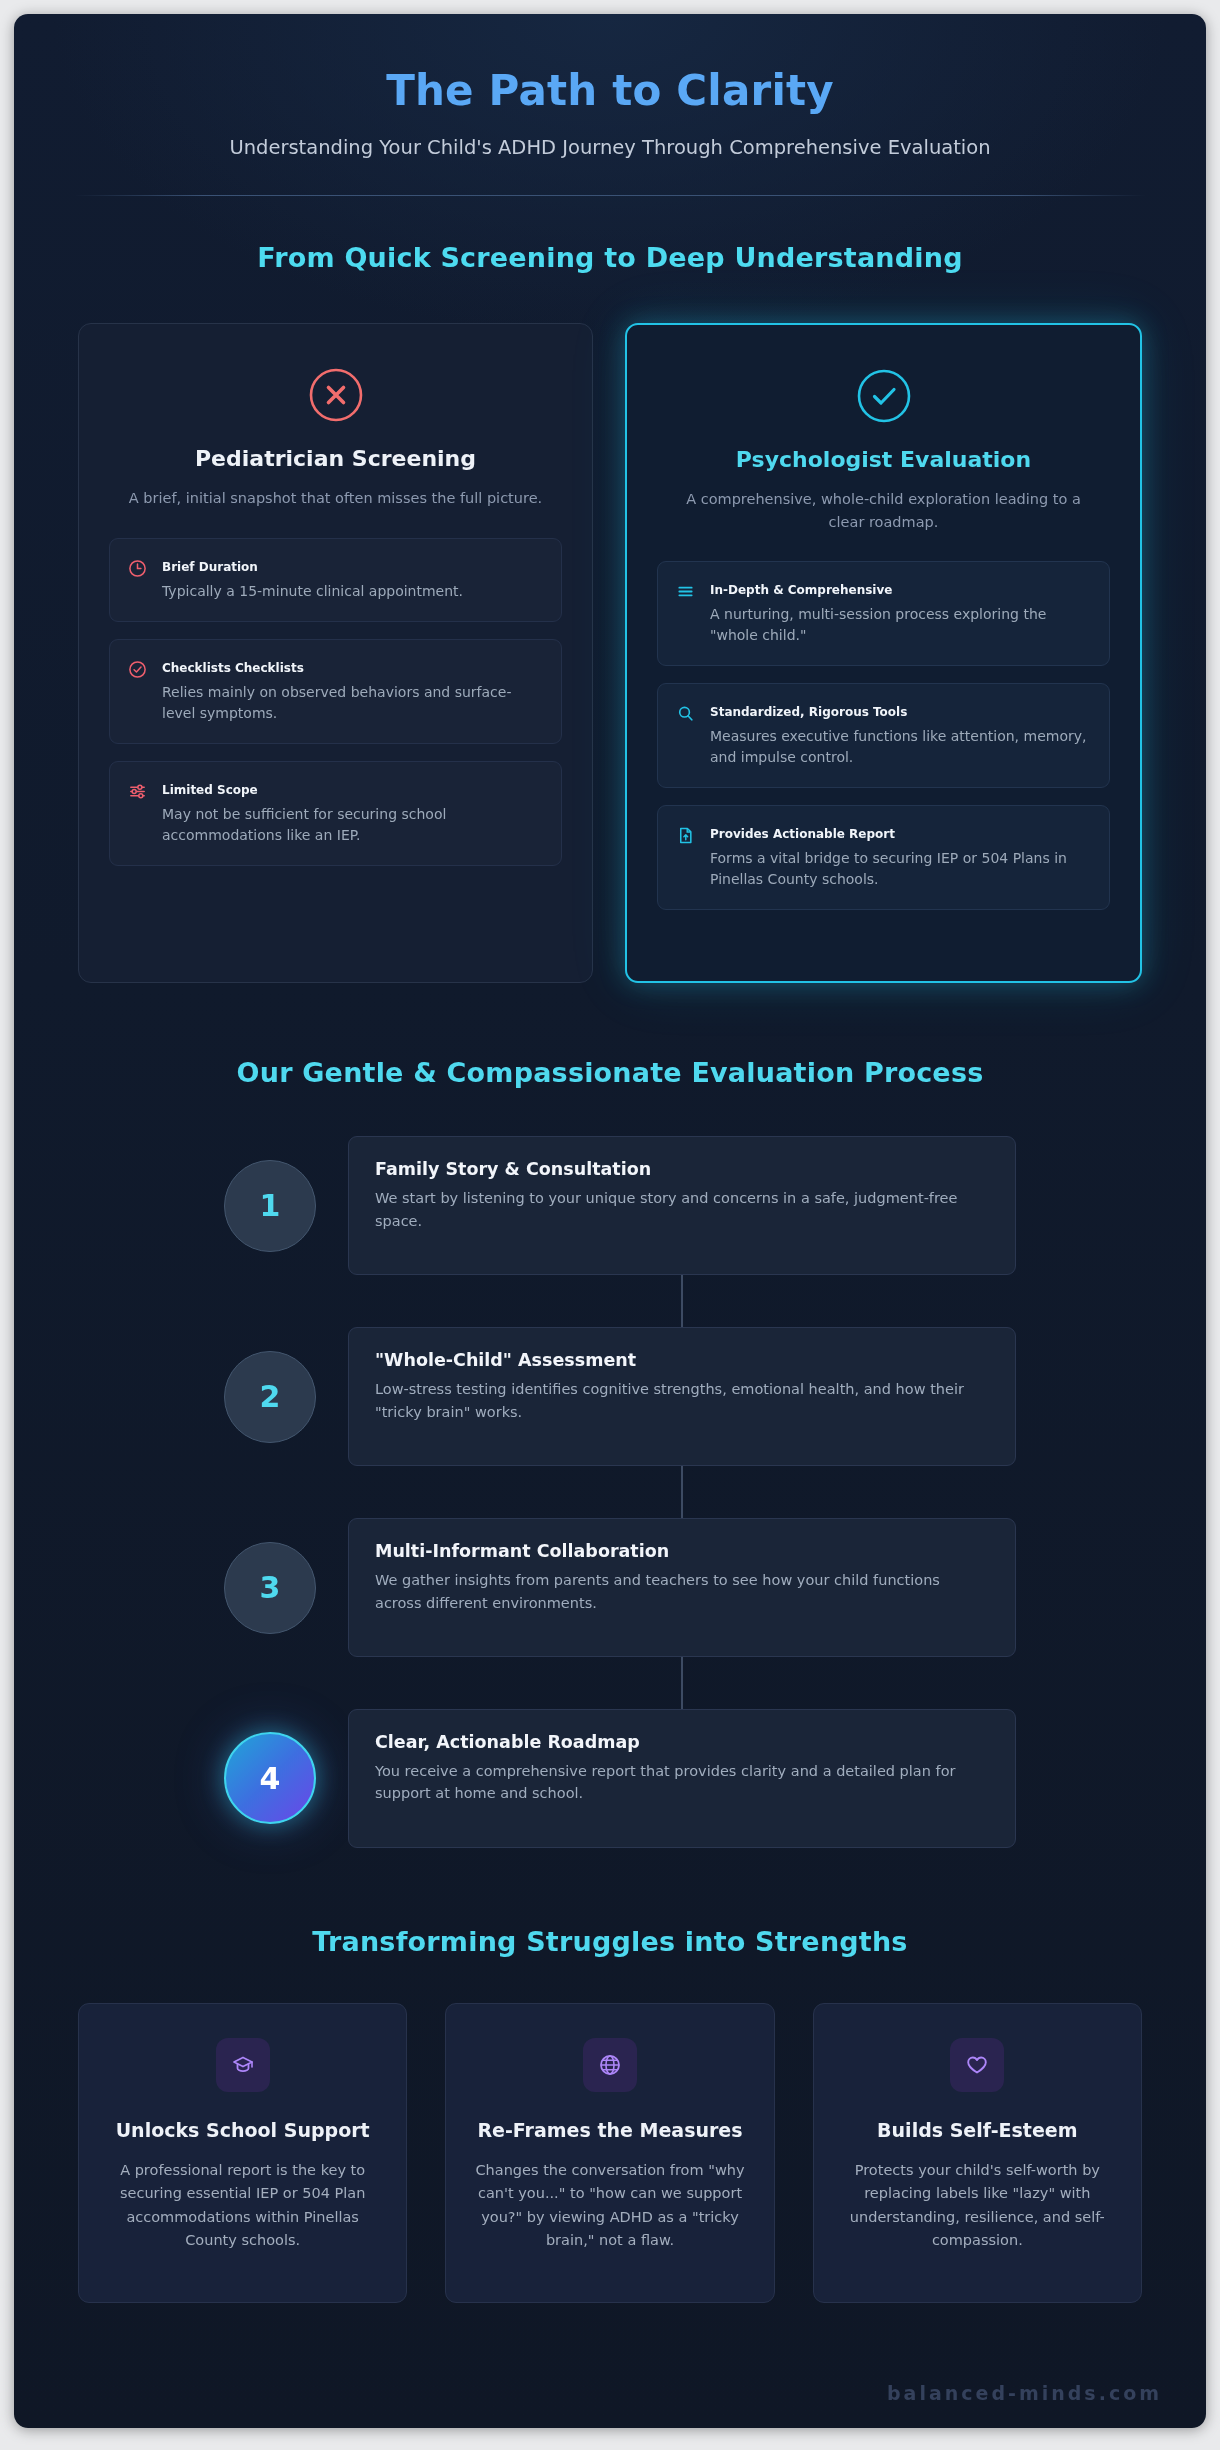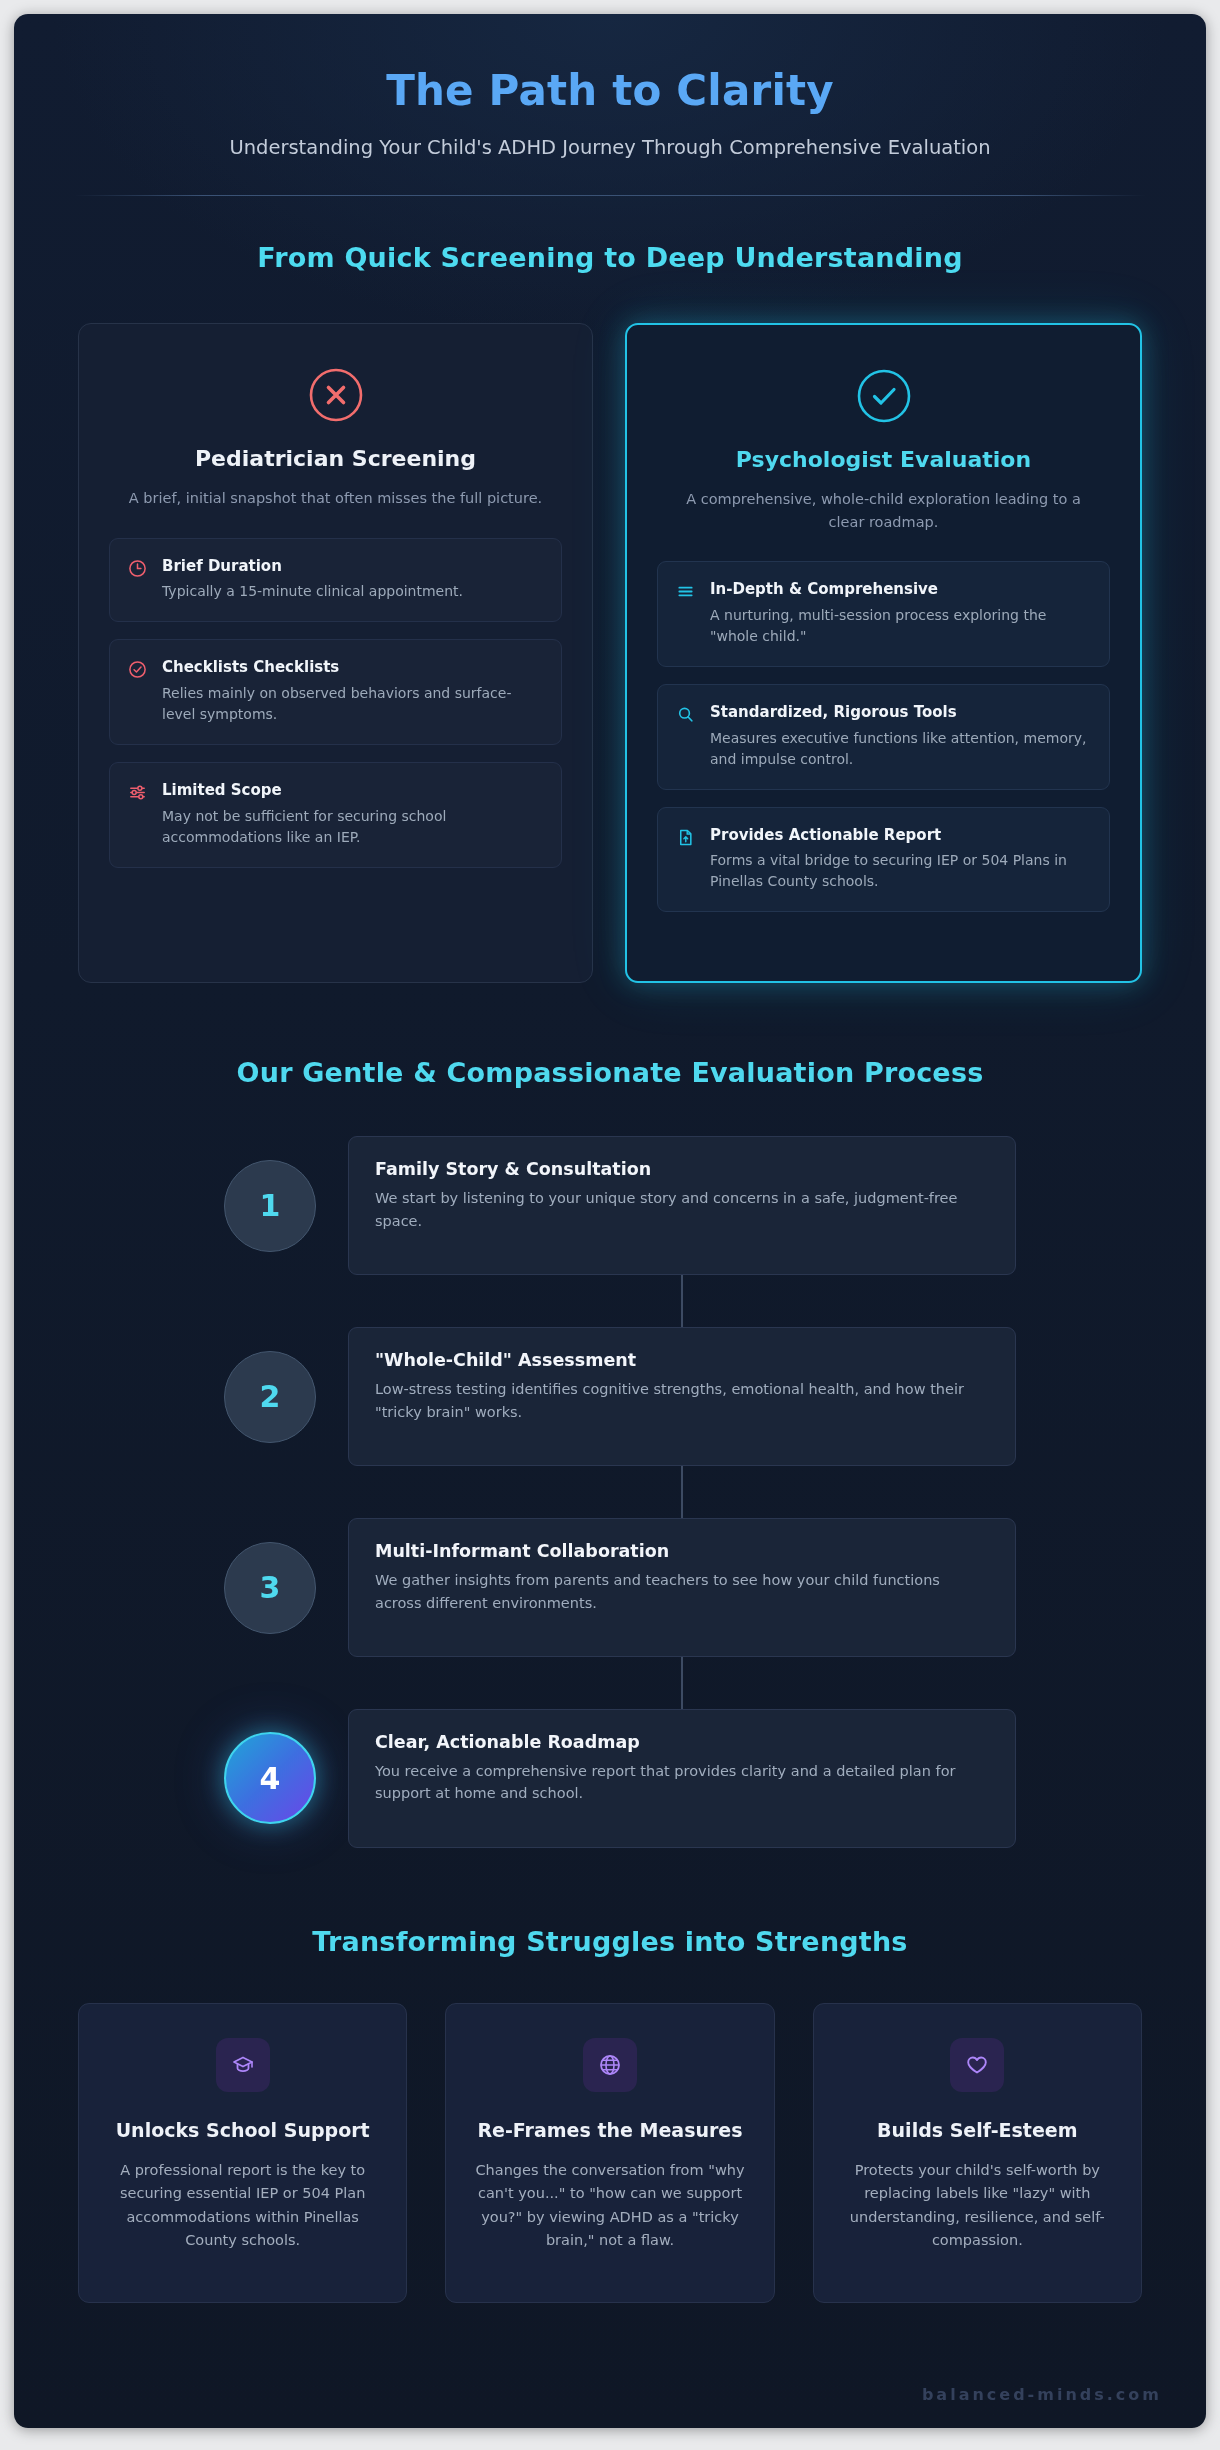--- a/index.html
+++ b/index.html
@@ -126,21 +126,21 @@
     display: flex;
     gap: 15px;
     align-items: flex-start;
   }
   .cmp-card.highlight .cmp-item { background: #15243a; border-color: #22344f; }
 
   .cmp-item-ico { flex: 0 0 auto; padding-top: 3px; }
   .cmp-item-ico svg { display: block; }
 
   .cmp-item-title {
-    font-size: 15px;
+    font-size: 12px;
     font-weight: bold;
     color: #f1f5fa;
     line-height: 1.25;
   }
   .cmp-item-text {
     margin-top: 6px;
     font-size: 14px;
     line-height: 1.5;
     color: #9daaba;
   }
@@ -233,21 +233,21 @@
     font-size: 14.5px;
     line-height: 1.62;
     color: #a3aebe;
   }
 
   
   .footer {
     position: absolute;
     right: 44px;
     bottom: 24px;
-    font-size: 16px;
+    font-size: 19px;
     font-weight: bold;
     letter-spacing: 3px;
     color: #34415c;
   }
 </style>
 </head>
 <body>
 
 <div class="page">
   <div class="infographic">

